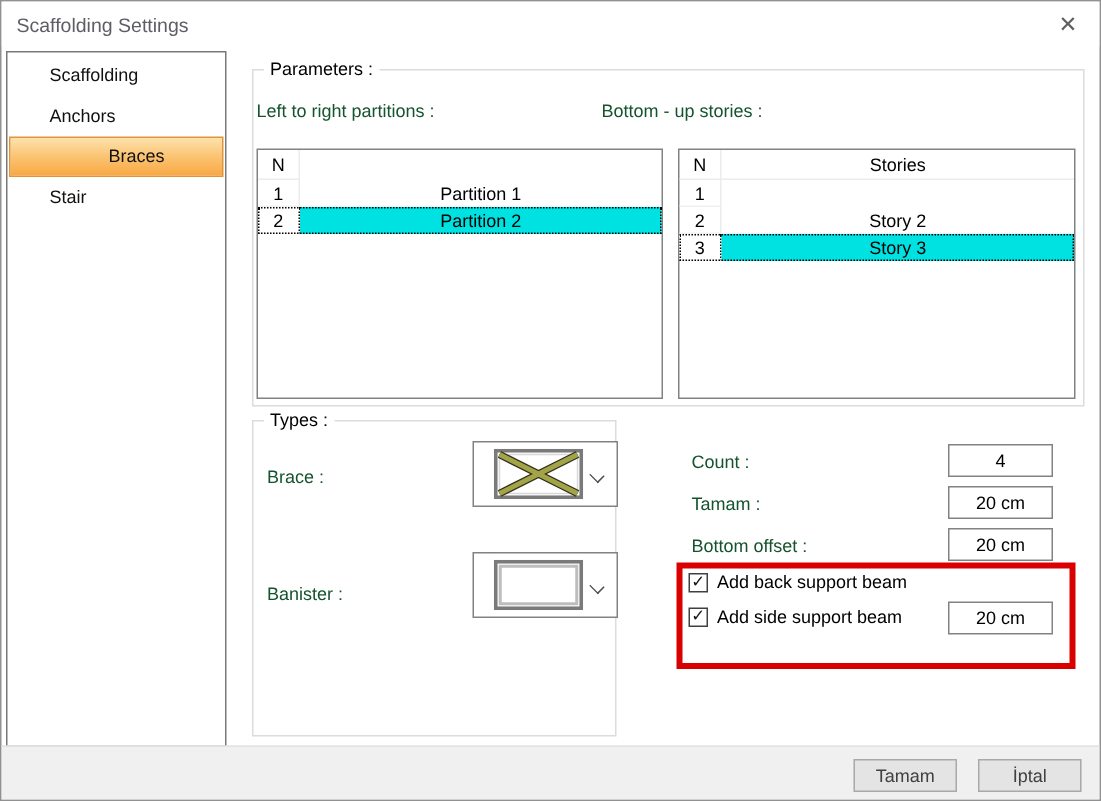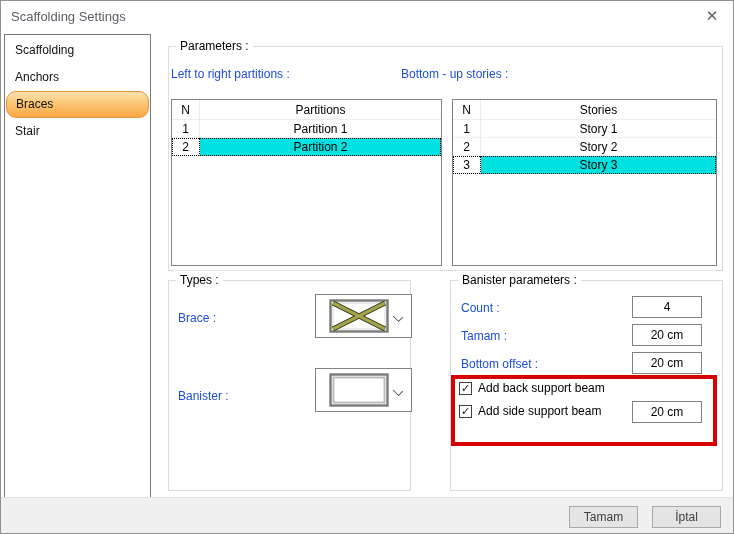--- a/index.html
+++ b/index.html
@@ -12,33 +12,33 @@
   }
   
   .titlebar { position:absolute; left:0; top:0; width:100%; height:30px; background:#fff; }
   .title { position:absolute; left:10px; top:8px; font-size:13px; color:#5d5d66; }
   .close-btn { position:absolute; right:8px; top:3px; width:26px; height:24px;
     display:flex; align-items:center; justify-content:center;
     color:#5f5f5f; font-size:15px; cursor:pointer; }
   
   .sidebar { position:absolute; left:3px; top:33px; width:147px; height:464px;
     background:#fff; border:1px solid #787878; padding-top:2px; }
-  .side-item { height:27px; line-height:26px; padding-left:9px; margin:0 1px; color:#111; }
+  .side-item { height:27px; line-height:26px; padding-left:27px; margin:0 1px; color:#111; }
   .side-item.selected {
     background:linear-gradient(180deg,#fde3ad 0%,#fcc masked 0%,#fbc677 45%,#f9a843 100%);
     background:linear-gradient(180deg,#fde3ad 0%,#fbc677 45%,#f9a843 100%);
-    border:1px solid #e2943b; border-radius:10px; line-height:24px;
+    border:1px solid #e2943b; border-radius:0; line-height:24px;text-align:center;
   }
   
   .group { position:absolute; border:1px solid #dcdcdc; background:transparent; }
   .group > .glabel { position:absolute; top:-8px; left:7px; background:#fff; padding:0 4px; color:#000; }
   .g-params { left:167px; top:45px; width:555px; height:225px; }
   .g-types  { left:167px; top:279px; width:243px; height:211px; }
   .g-banister { left:449px; top:279px; width:273px; height:211px; }
-  .sec-label { position:absolute; color:#1d4ed8; }
+  .sec-label { position:absolute; color:#14532d; }
   
   .tbl { position:absolute; background:#fff; border:1px solid #828282; }
   .t-partitions { left:170px; top:98px; width:271px; height:167px; }
   .t-stories    { left:451px; top:98px; width:265px; height:167px; }
   .trow { display:flex; width:100%; }
   .thead { height:20px; }
   .tdata { height:18px; }
   .cell { display:flex; align-items:center; justify-content:center; overflow:hidden; }
   .c-n { width:28px; flex:0 0 28px; border-right:1px solid #ececec; }
   .c-name { flex:1; }
@@ -94,40 +94,38 @@
 
   <div class="group g-params">
     <span class="glabel">Parameters :</span>
   </div>
   <span class="sec-label" style="left:170px; top:66px;">Left to right partitions :</span>
   <span class="sec-label" style="left:400px; top:66px;">Bottom - up stories :</span>
 
   <div class="tbl t-partitions">
     <div class="trow thead">
       <div class="cell c-n">N</div>
-      <div class="cell c-name">Partitions</div>
     </div>
     <div class="trow tdata">
       <div class="cell c-n">1</div>
       <div class="cell c-name">Partition 1</div>
     </div>
     <div class="trow tdata selected">
       <div class="cell c-n">2</div>
       <div class="cell c-name">Partition 2</div>
     </div>
   </div>
 
   <div class="tbl t-stories">
     <div class="trow thead">
       <div class="cell c-n">N</div>
       <div class="cell c-name">Stories</div>
     </div>
     <div class="trow tdata">
       <div class="cell c-n">1</div>
-      <div class="cell c-name">Story 1</div>
     </div>
     <div class="trow tdata">
       <div class="cell c-n">2</div>
       <div class="cell c-name">Story 2</div>
     </div>
     <div class="trow tdata selected">
       <div class="cell c-n">3</div>
       <div class="cell c-name">Story 3</div>
     </div>
   </div>
@@ -153,23 +151,20 @@
   <div class="combo" style="left:314px; top:367px;">
     <span class="icon-wrap">
       <svg width="60" height="34" viewBox="0 0 60 34">
         <rect x="1.5" y="1.5" width="57" height="31" fill="#ffffff" stroke="#7a7a7a" stroke-width="2.4"></rect>
         <rect x="4.5" y="4.5" width="51" height="25" fill="none" stroke="#bdbdbd" stroke-width="2"></rect>
       </svg>
     </span>
     <span class="chevron"></span>
   </div>
 
-  <div class="group g-banister">
-    <span class="glabel">Banister parameters :</span>
-  </div>
   <span class="sec-label" style="left:460px; top:300px;">Count :</span>
   <input class="field" style="left: 631px; top: 295px;" value="4">
   <span class="sec-label" style="left:460px; top:328px;">Tamam :</span>
   <input class="field" style="left: 631px; top: 323px;" value="20 cm">
   <span class="sec-label" style="left:460px; top:356px;">Bottom offset :</span>
   <input class="field" style="left: 631px; top: 351px;" value="20 cm">
 
   <div class="cb-row" style="left:458px; top:380px;">
     <span class="cb-box">✓</span>
     <span>Add back support beam</span>

